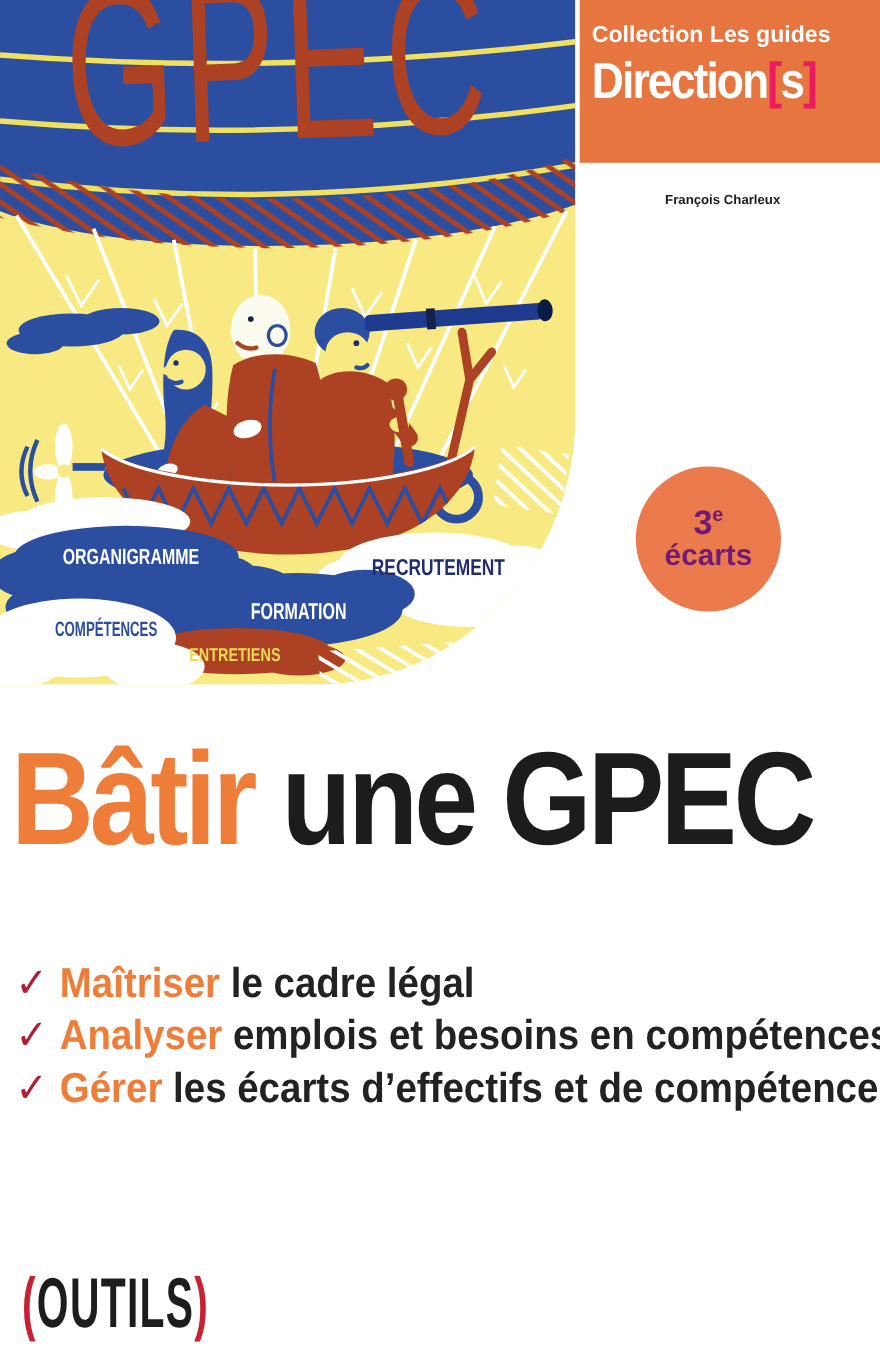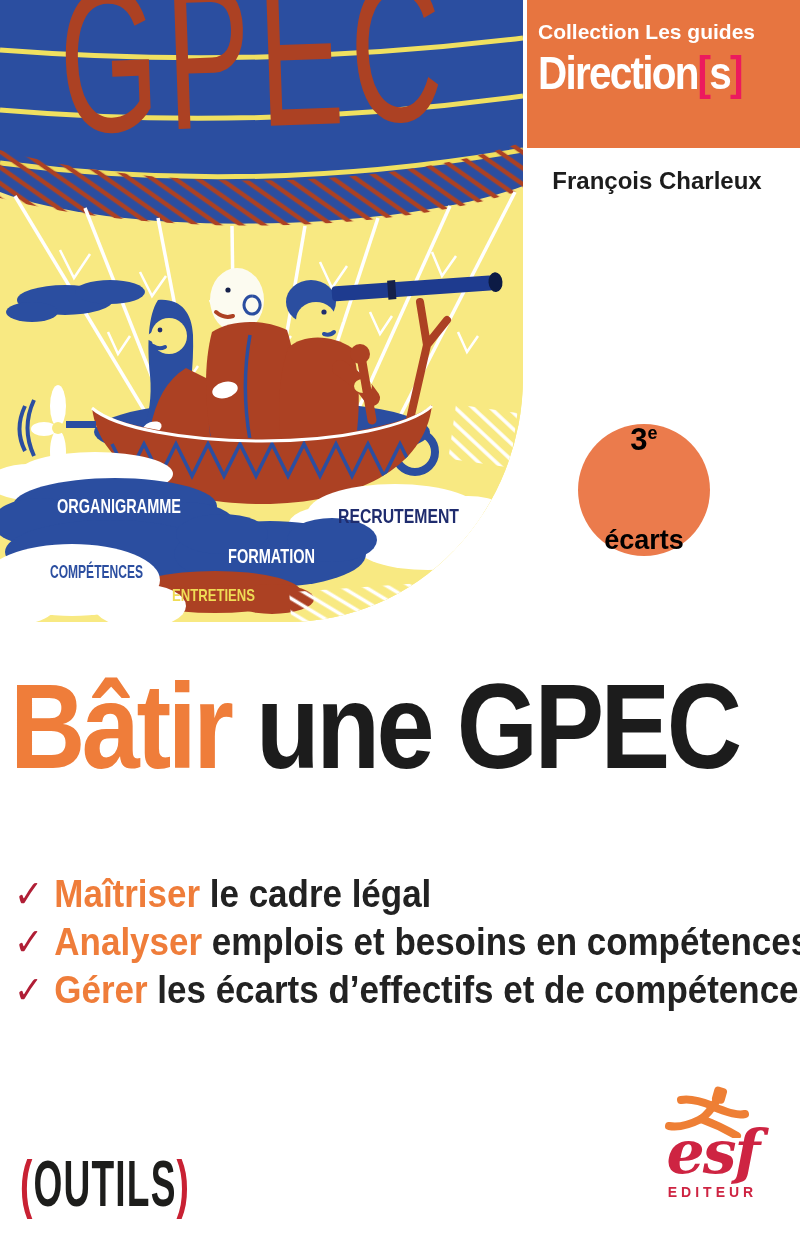--- a/index.html
+++ b/index.html
@@ -14,26 +14,26 @@
   
   .brand-box{position:absolute;left:527px;top:0;width:294px;height:148px;background:#E77540;
              box-sizing:border-box;padding:20px 0 0 11px;color:#fff;}
   .collection{font-size:21px;font-weight:700;line-height:1.1;letter-spacing:0px;white-space:nowrap;}
   .directions{font-size:46px;font-weight:700;line-height:1.05;letter-spacing:-2px;margin-top:6px;
               transform:scaleX(.88);transform-origin:left top;white-space:nowrap;}
   .directions .bracket{color:#EC1A5E;font-weight:700;}
 
   
   .authors{position:absolute;left:527px;top:166px;width:260px;text-align:center;
-           font-size:24px;font-weight:700;line-height:30px;color:#1c1c1c;}
+           font-size:12px;font-weight:700;line-height:30px;color:#1c1c1c;}
 
   
   .badge{position:absolute;left:578px;top:424px;width:132px;height:132px;border-radius:50%;
-         background:#EB7B4C;color:#000000;display:flex;flex-direction:column;align-items:center;
-         justify-content:space-between;text-align:center;}
+         background:#EB7B4C;color:#701a75;display:flex;flex-direction:column;align-items:center;
+         justify-content:center;text-align:center;}
   .badge .num{font-size:31px;font-weight:700;line-height:1;}
   .badge .num sup{font-size:18px;}
   .badge .word{font-size:27px;font-weight:700;line-height:1.15;}
 
   
   .title{position:absolute;left:10px;top:666px;white-space:nowrap;
          font-size:120px;font-weight:700;letter-spacing:-4px;color:#1c1c1c;
          transform:scaleX(.87);transform-origin:left top;line-height:1;}
   .title .accent{color:#EF7D3A;}
 
@@ -261,28 +261,14 @@
     </div>
     <div class="check-row">
       <span class="mark">✓</span><span class="accent">Gérer</span>
       <span>les écarts d’effectifs et de compétences</span>
     </div>
   </div>
 
   <div class="series"><span class="paren">(</span><span>OUTILS</span><span class="paren">)</span>
   </div>
 
-  <div class="publisher">
-    <svg class="runner" width="104" height="52" viewBox="0 0 104 52">
-      <g stroke="#EE7F35" stroke-width="8" stroke-linecap="round" fill="none">
-        <path d="M56,14 C50,24 46,29 40,33"></path>
-        <path d="M52,20 C42,16 30,12 20,14"></path>
-        <path d="M55,22 C66,26 76,30 84,28"></path>
-        <path d="M40,33 C30,38 18,42 8,40"></path>
-        <path d="M40,33 C54,38 66,44 76,50"></path>
-      </g>
-      <rect x="52" y="1" width="13" height="16" rx="4" fill="#EE7F35" transform="rotate(16 58 9)"></rect>
-    </svg>
-    <div class="esf-name">esf</div>
-    <div class="esf-sub">EDITEUR</div>
-  </div>
 
 </div>
 
 </body></html>

